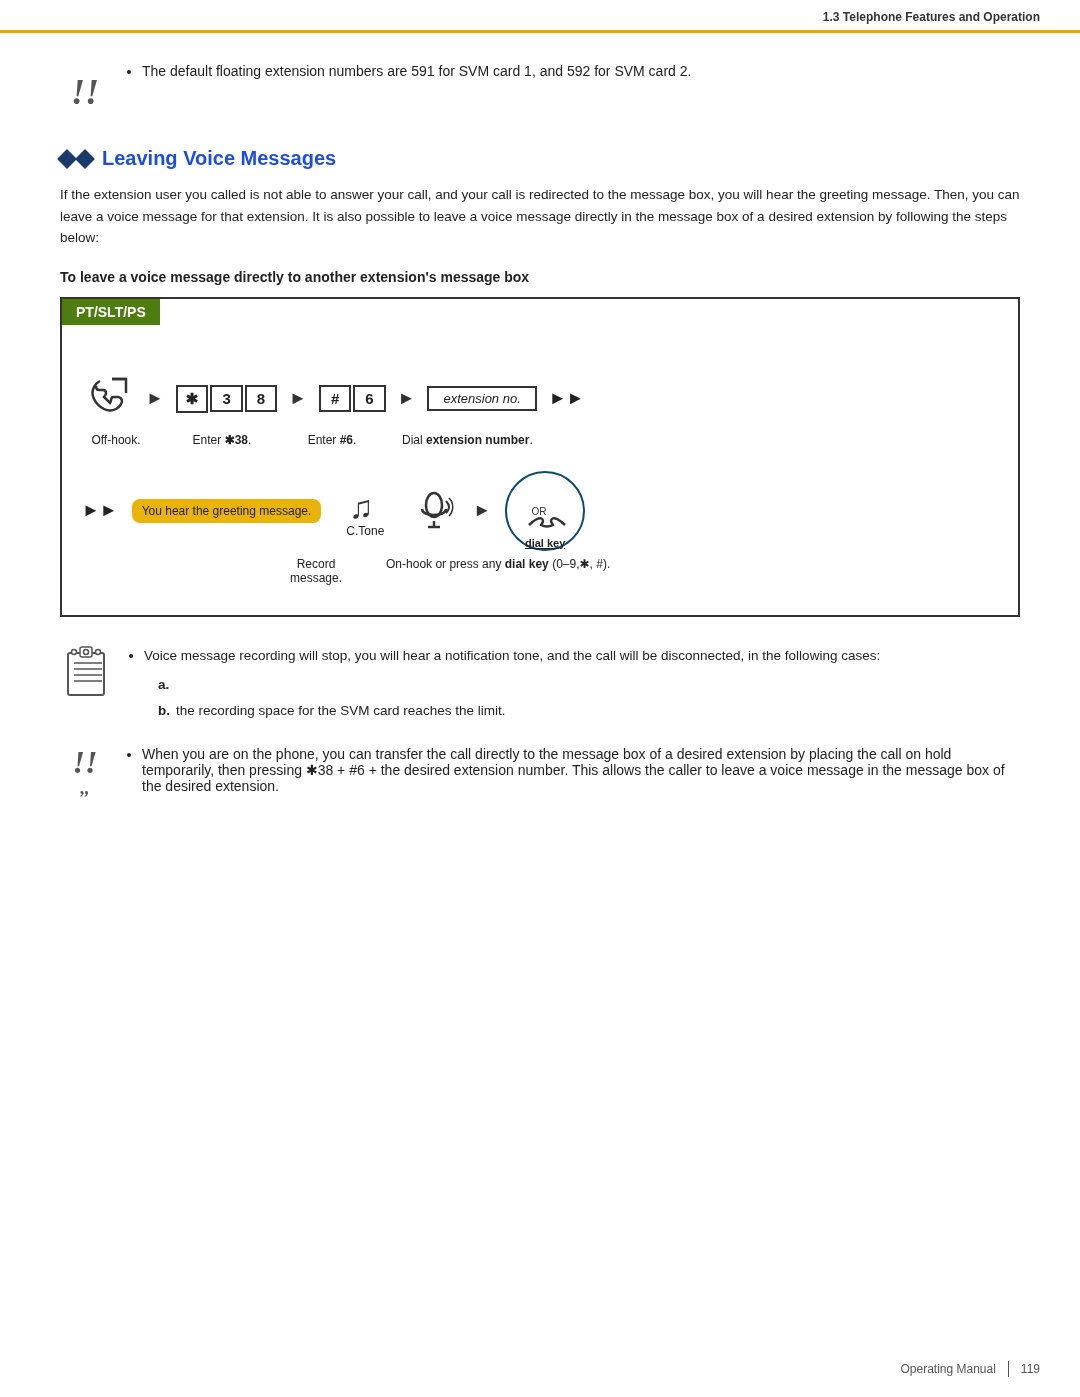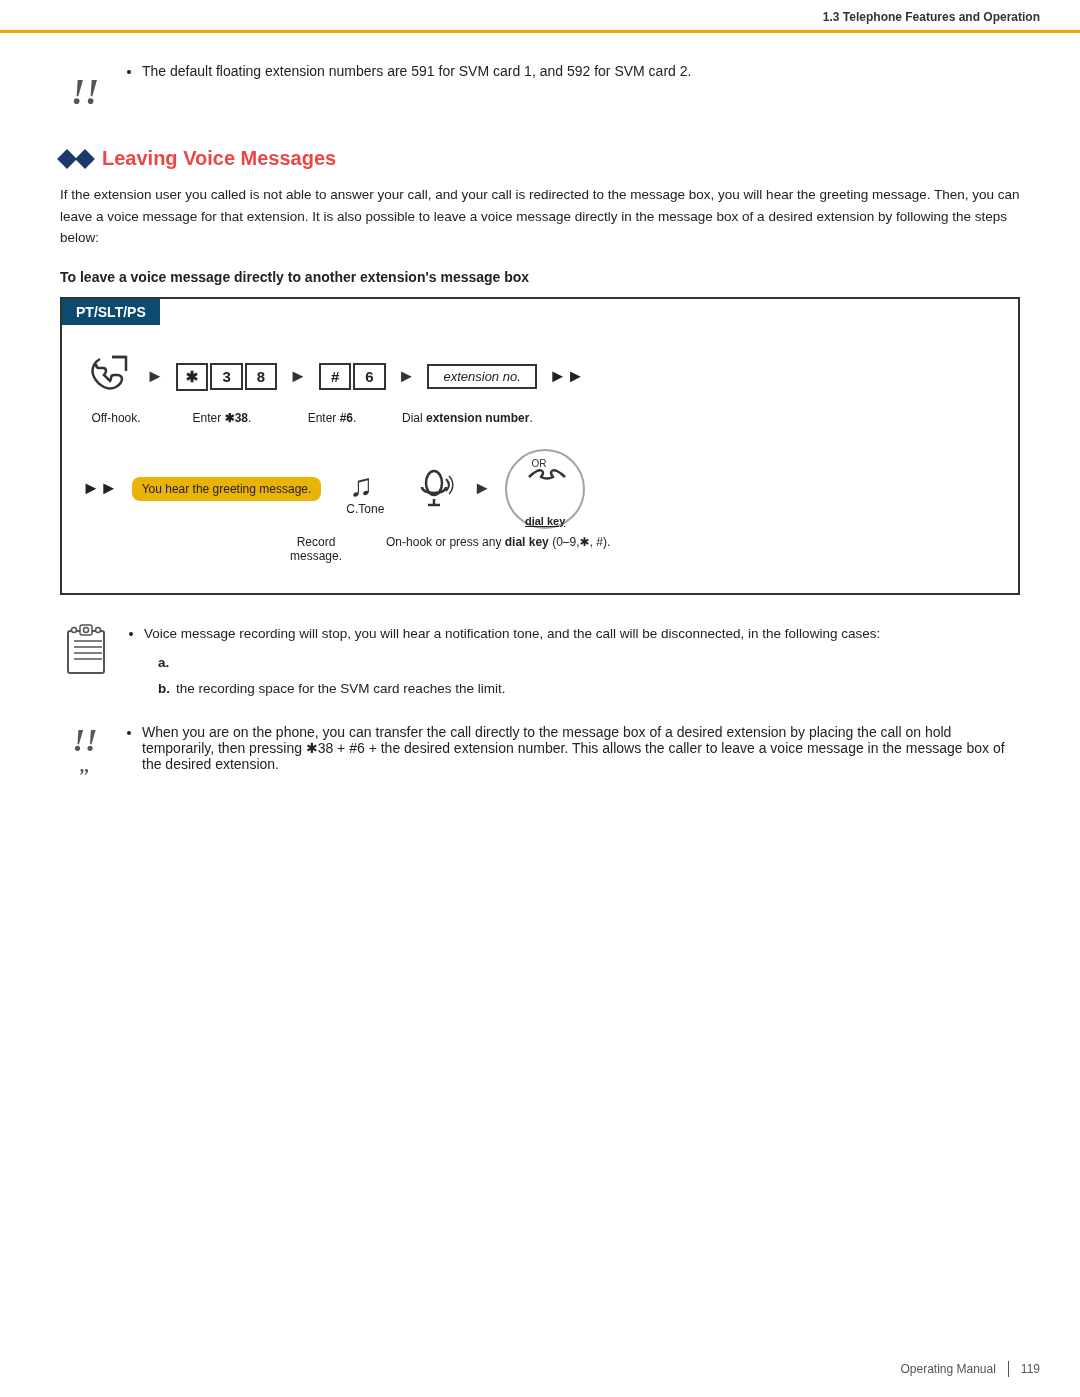--- a/index.html
+++ b/index.html
@@ -64,21 +64,21 @@
     .diamond {
       width: 14px;
       height: 14px;
       background: #1a3a6b;
       transform: rotate(45deg);
       display: inline-block;
     }
     .section-title {
       font-size: 20px;
       font-weight: bold;
-      color: #ef4444;
+      color: #1d4ed8;
     }
 
     
     .body-text {
       font-size: 13.5px;
       line-height: 1.6;
       margin-bottom: 20px;
     }
 
     
@@ -89,27 +89,27 @@
     }
 
     
     .diagram-box {
       border: 2px solid #333;
       padding: 0 0 20px 0;
       margin-bottom: 28px;
       position: relative;
     }
     .diagram-label-bar {
-      background: #0c4a6e;
+      background: #4d7c0f;
       color: #fff;
       font-weight: bold;
       font-size: 14px;
       padding: 5px 14px;
       display: inline-block;
-      margin-bottom: 16px;
+      margin-bottom: 38px;
     }
     .arrow {
       font-size: 18px;
       color: #333;
     }
     .key-box {
       border: 2px solid #333;
       padding: 3px 10px;
       font-size: 15px;
       font-weight: bold;
@@ -330,21 +330,21 @@
 
             <path d="M36 14 C40 18 40 22 36 26" stroke="#333" stroke-width="2" fill="none"></path>
             <path d="M39 11 C44 16 44 24 39 29" stroke="#333" stroke-width="1.5" fill="none"></path>
           </svg>
         </div>
 
         <span class="arrow">►</span>
 
         <div class="icon-cap" style="position:relative;">
 
-          <div style="border: 2px solid #a3a3a3; border-radius: 50%; width:80px; height:80px; display:flex; flex-direction:column; align-items:center; justify-content:space-between; position:relative;text-decoration:underline;">
+          <div style="border: 2px solid #0c4a6e; border-radius: 50%; width:80px; height:80px; display:flex; flex-direction:column; align-items:center; justify-content:flex-end; position:relative;text-decoration:underline;">
 
             <svg width="44" height="36" viewBox="0 0 44 36" fill="none">
               <path d="M6 26 C6 26 10 22 14 20 C18 18 20 20 20 22 C20 24 18 25 18 26 C22 28 26 28 30 26 C30 25 28 24 28 22 C28 20 30 18 34 20 C38 22 42 26 42 26" stroke="#333" stroke-width="2.5" fill="none"></path>
               <text x="16" y="16" font-size="10" fill="#333" text-anchor="middle">OR</text>
             </svg>
             <span style="font-size:11px; font-weight:bold; margin-top:2px;">dial key</span>
           </div>
         </div>
       </div>
 

